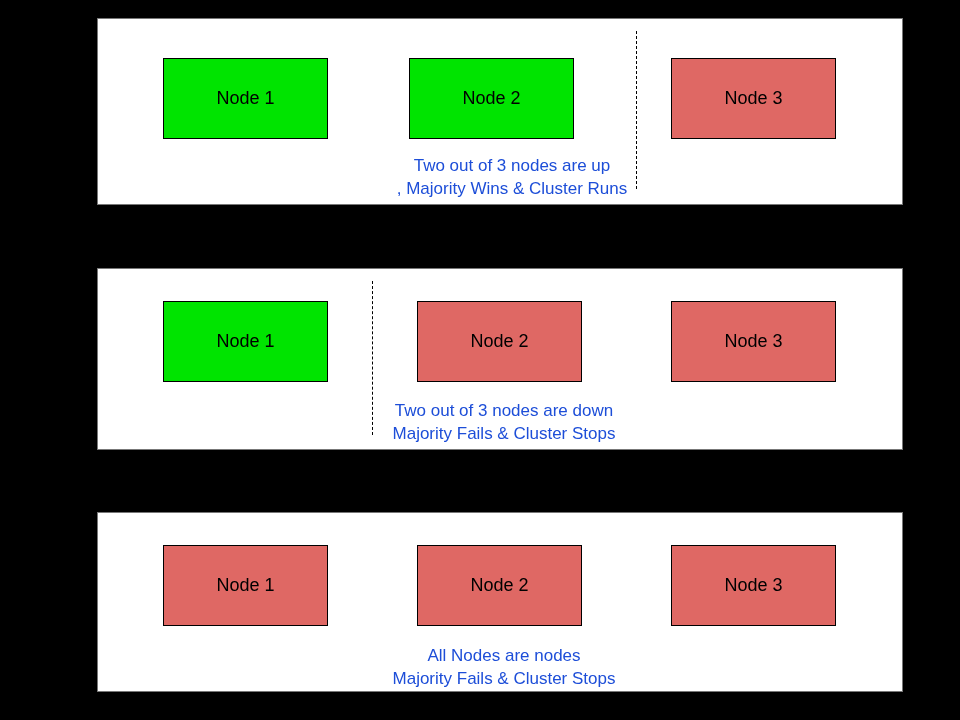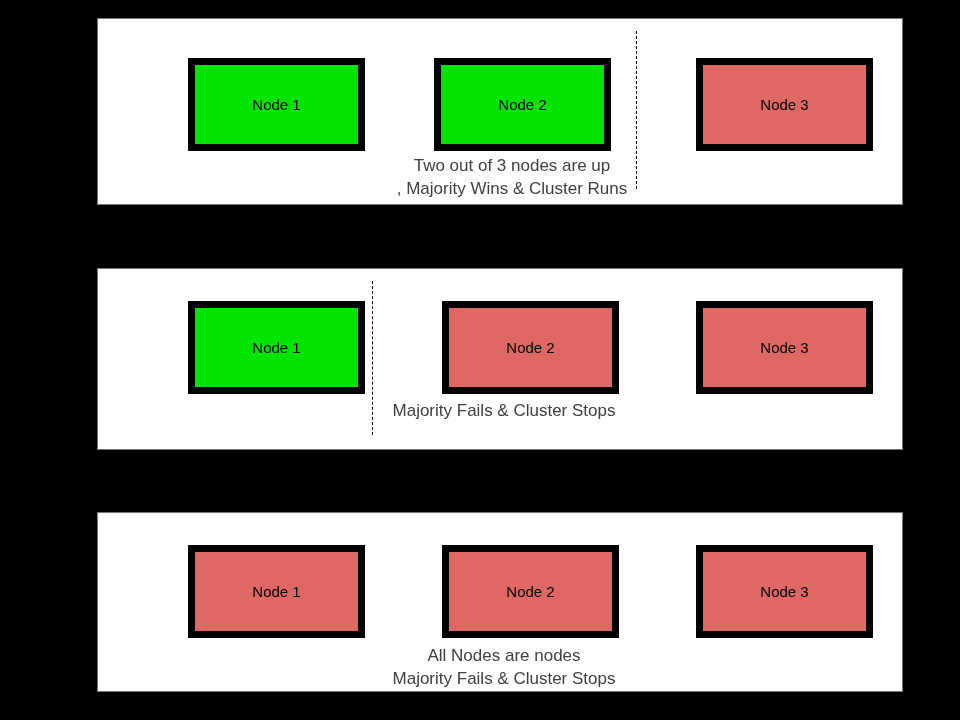--- a/index.html
+++ b/index.html
@@ -23,29 +23,28 @@
     box-sizing: border-box;
   }
   .panel-0 { top: 18px;  height: 187px; }
   .panel-1 { top: 268px; height: 182px; }
   .panel-2 { top: 512px; height: 180px; }
 
   .node {
     position: absolute;
     width: 163px;
     height: 79px;
-    border: 7px solid #ec4899;
+    border: 1px solid #ec4899;
     box-sizing: content-box;
     display: flex;
     align-items: center;
     justify-content: center;
-    font-size: 15px;
+    font-size: 18px;
     color: #000000;
     white-space: nowrap;
-    margin-left: 25px;
   }
 
   
   .panel-0 .node-pos-0 { left: 65px;  top: 39px; }
   .panel-0 .node-pos-1 { left: 311px; top: 39px; }
   .panel-0 .node-pos-2 { left: 573px; top: 39px; }
 
   
   .panel-1 .node-pos-0 { left: 65px;  top: 32px; }
   .panel-1 .node-pos-1 { left: 319px; top: 32px; }
@@ -63,21 +62,21 @@
   }
   .panel-0 .divider { left: 538px; top: 12px; height: 158px; }
   .panel-1 .divider { left: 274px; top: 12px; height: 154px; }
 
   .caption {
     position: absolute;
     width: 280px;
     text-align: center;
     font-size: 17px;
     line-height: 23px;
-    color: #404040;
+    color: #1d4ed8;
     white-space: nowrap;
   }
   .panel-0 .caption { left: 274px; top: 135px; }
   .panel-1 .caption { left: 266px; top: 130px; }
   .panel-2 .caption { left: 266px; top: 131px; }
 </style>
 </head>
 <body>
 
 <div class="stage">
@@ -104,20 +103,21 @@
       <span>Node 1</span>
     </div>
     <div class="divider"></div>
     <div class="node node-pos-1" style="background: rgb(223, 104, 100); border-color: rgb(0, 0, 0);">
       <span>Node 2</span>
     </div>
     <div class="node node-pos-2" style="background: rgb(223, 104, 100); border-color: rgb(0, 0, 0);">
       <span>Node 3</span>
     </div>
     <div class="caption">
+      <div>Two out of 3 nodes are down</div>
       <div>Majority Fails &amp; Cluster Stops</div>
     </div>
   </section>
 
   <section class="panel panel-2">
     <div class="node node-pos-0" style="background: rgb(223, 104, 100); border-color: rgb(0, 0, 0);">
       <span>Node 1</span>
     </div>
     <div class="node node-pos-1" style="background: rgb(223, 104, 100); border-color: rgb(0, 0, 0);">
       <span>Node 2</span>

